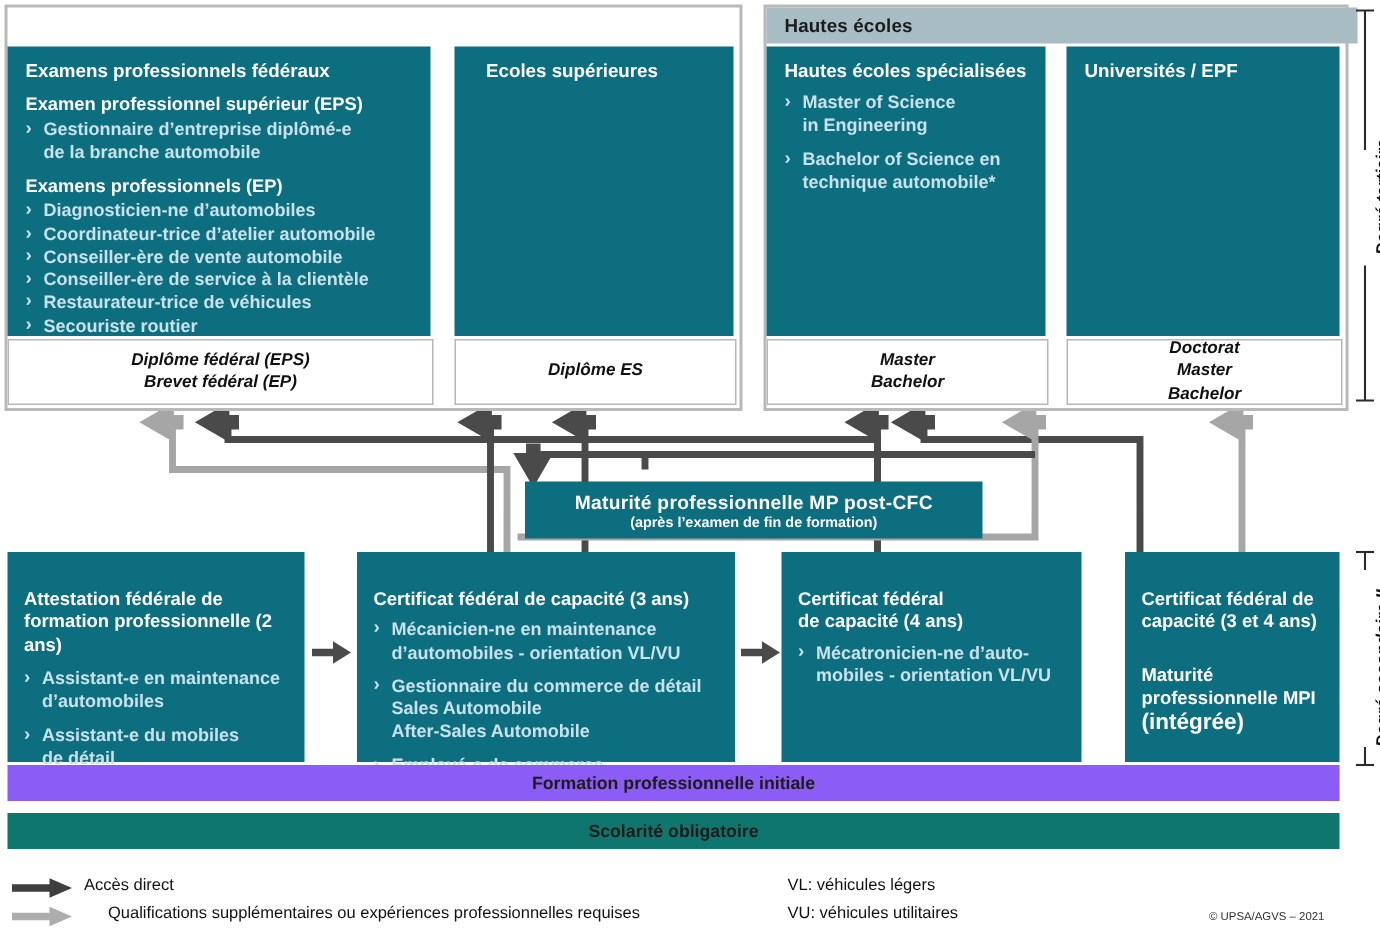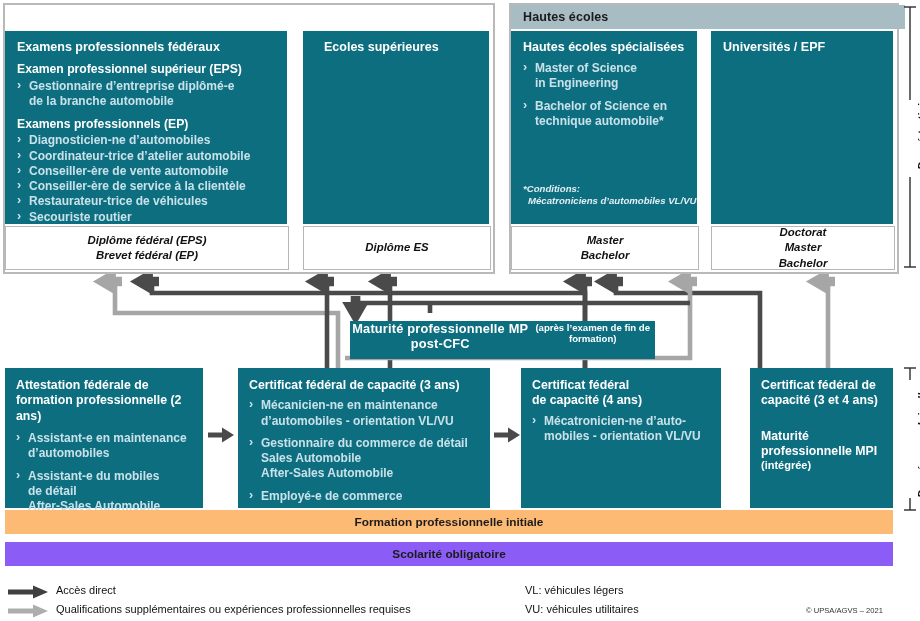--- a/index.html
+++ b/index.html
@@ -13,22 +13,22 @@
     width:920px;
     height:621px;
     overflow:hidden;
     background:#ffffff;
   }
   .abs{position:absolute;}
 
   
   .teal      {background:#0d6e80;color:#ffffff;}
   .grayhdr   {background:#a8bcc4;color:#1b1b1b;}
-  .initbar   {background:#fdba74;color:#1b1b1b;}
-  .schoolbar {background:#8b5cf6;color:#1b1b1b;}
+  .initbar   {background:#8b5cf6;color:#1b1b1b;}
+  .schoolbar {background:#0f766e;color:#1b1b1b;}
   .diplomabox{background:#ffffff;color:#111111;border:1px solid #b7b7b7;}
 
   
   .groupframe{border:2px solid #b9b9b9;background:#ffffff;}
 
   
   .hdrbar{
     display:flex;align-items:center;
     font-size:12.5px;font-weight:bold;
     padding-left:12px;letter-spacing:.1px;
@@ -72,44 +72,44 @@
   
   .diplomabox{
     display:flex;align-items:center;justify-content:center;
     text-align:center;
     font-size:11.4px;font-style:italic;font-weight:bold;
     line-height:1.34;color:#111;
   }
 
   
   .mpbanner{
-    display:flex;flex-direction:row;
+    display:flex;flex-direction:column;
     justify-content:center;
     text-align:center;color:#fff;
   }
   .mpbanner .t1{font-size:12.8px;font-weight:bold;letter-spacing:.2px;}
   .mpbanner .t2{font-size:9.6px;font-weight:bold;margin-top:1px;}
 
   
   .fullbar{
     display:flex;align-items:center;justify-content:center;
     font-size:11.8px;font-weight:bold;
   }
 
   
-  .secbox{padding:10px 11px 8px 11px;box-sizing:border-box;}
+  .secbox{padding:24px 11px 8px 11px;box-sizing:border-box;}
   .secbox h3{
     margin:0 0 5px 0;font-size:12.3px;font-weight:bold;
     color:#fff;line-height:1.25;
   }
   .secbox .mat{
     font-size:12.3px;font-weight:bold;color:#fff;line-height:1.25;
     margin-top:20px;
   }
-  .secbox .matsub{font-size:11px;font-weight:bold;color:#fff;margin-top:0px;}
+  .secbox .matsub{font-size:15px;font-weight:bold;color:#fff;margin-top:0px;}
 
   
   .axislabel{
     font-size:11.4px;font-style:italic;font-weight:bold;color:#111;
     white-space:nowrap;
     transform-origin:0 0;
   }
 
   
   .legend-text{font-size:11px;color:#111;}
@@ -210,24 +210,20 @@
     <ul class="bul" style="margin-top:4px;">
       <li>
         <span>Master of Science</span><br>
         <span>in Engineering</span>
       </li>
       <li class="gap">
         <span>Bachelor of Science en</span><br>
         <span>technique automobile*</span>
       </li>
     </ul>
-    <div class="cond abs" style="left:12px;top:152px;width:175px;">
-      <div>*Conditions:</div>
-      <div style="padding-left:5px;">Mécatroniciens d’automobiles VL/VU</div>
-    </div>
   </div>
 
   <div class="abs diplomabox" style="left:511px;top:226px;width:186px;height:42px;">
     <div>
       <div>Master</div>
       <div>Bachelor</div>
     </div>
   </div>
 
   <div class="abs teal panel" style="left:711px;top:31px;width:182px;height:193px;">
@@ -355,21 +351,21 @@
     <path d="M25,1.5 L40,8 L25,14.5 Z" fill="#3f3f3f"></path>
   </svg>
   <div class="abs legend-text" style="left:56px;top:584px;">
     <span>Accès direct</span>
   </div>
 
   <svg class="abs" style="left:8px;top:603px;width:42px;height:16px;" viewBox="0 0 42 16" xmlns="http://www.w3.org/2000/svg">
     <path d="M0,8 L28,8" stroke="#adadad" stroke-width="5" fill="none"></path>
     <path d="M25,1.5 L40,8 L25,14.5 Z" fill="#adadad"></path>
   </svg>
-  <div class="abs legend-text" style="left:56px;top:603px;">
+  <div class="abs legend-text" style="left:72px;top:603px;">
     <span>Qualifications supplémentaires ou expériences professionnelles requises</span>
   </div>
 
   <div class="abs legend-text" style="left:525px;top:584px;">
     <span>VL: véhicules légers</span>
   </div>
   <div class="abs legend-text" style="left:525px;top:603px;">
     <span>VU: véhicules utilitaires</span>
   </div>
 

